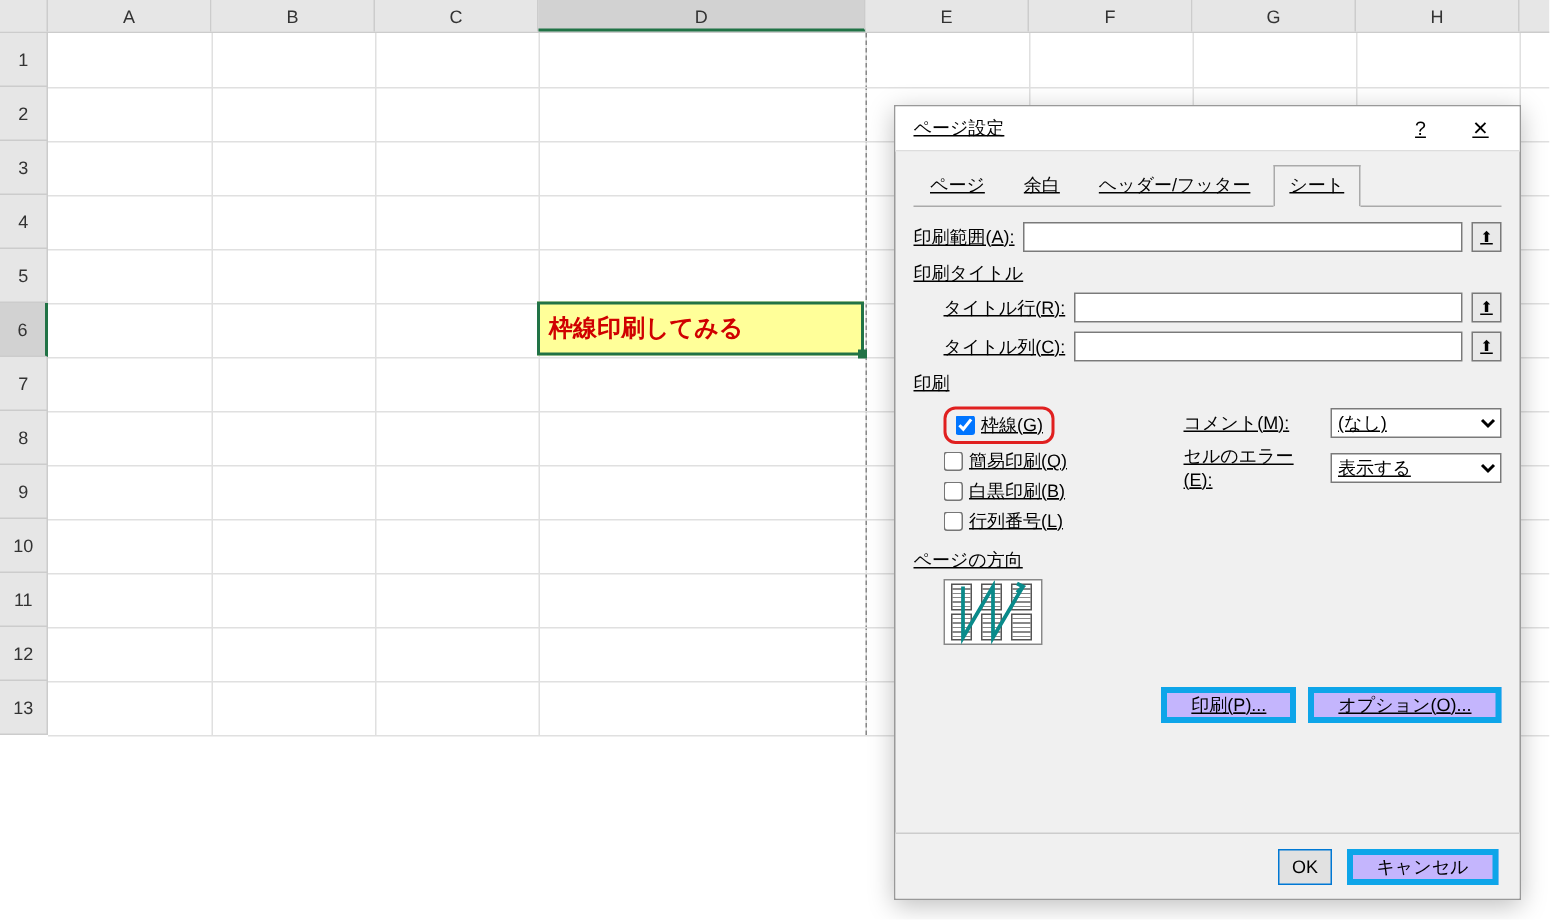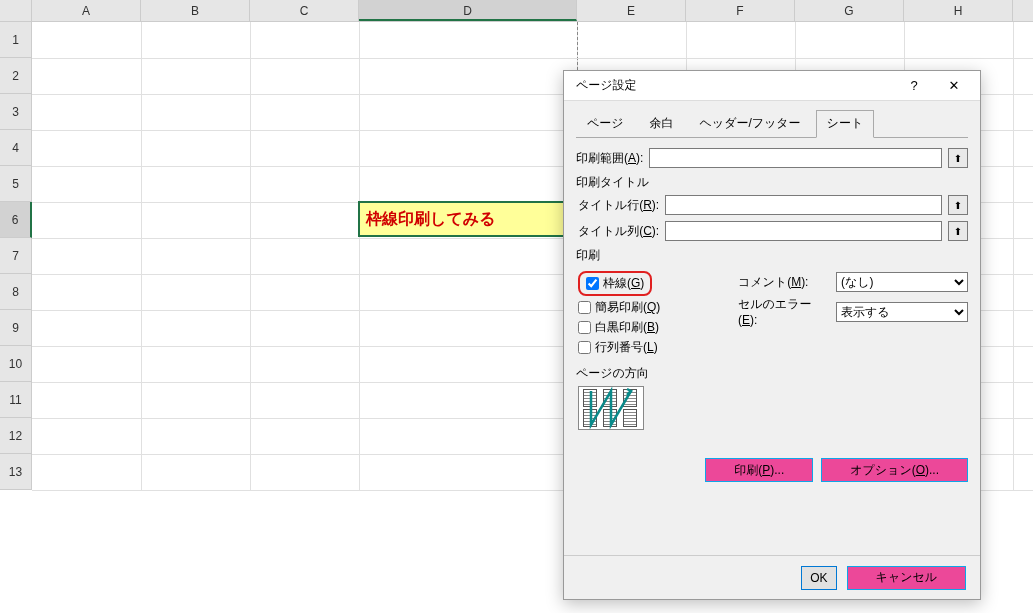--- a/index.html
+++ b/index.html
@@ -18,57 +18,57 @@
 .cells { position: relative; flex: 1; }
 .grid-v { position: absolute; top: 0; bottom: 0; width: 0; border-right: 1px solid #e0e0e0; }
 .grid-h { position: absolute; left: 0; right: 0; height: 0; border-bottom: 1px solid #e0e0e0; }
 .page-break { position: absolute; top: 0; bottom: 0; border-right: 1.5px dashed #888; }
 
 
 .active-cell { position: absolute; border: 2px solid #217346; background: #ffff99; display: flex; align-items: center; padding-left: 6px; font-size: 16px; font-weight: bold; color: #d00000; }
 .fill-handle { position: absolute; width: 6px; height: 6px; background: #217346; bottom: -4px; right: -4px; }
 
 
-.dialog { position: absolute; left: 563px; top: 70px; width: 418px; height: 530px; background: #f0f0f0; border: 1px solid #999; box-shadow: 0 4px 16px rgba(0,0,0,.25); }
+.dialog { position: absolute; left: 596px; top: 70px; width: 418px; height: 530px; background: #f0f0f0; border: 1px solid #999; box-shadow: 0 4px 16px rgba(0,0,0,.25); text-decoration: underline; }
 .titlebar { height: 30px; display: flex; align-items: center; padding: 0 6px 0 12px; font-size: 12px; background: #fff; border-bottom: 1px solid #ddd; }
 .titlebar .title { flex: 1; }
 .titlebar .tbbtn { width: 40px; height: 28px; text-align: center; line-height: 28px; font-size: 13px; }
 
 .dialog-body { padding: 8px 12px 0 12px; font-size: 12px; color: #000; }
 
 .tabs { display: flex; gap: 4px; border-bottom: 1px solid #aaa; margin-bottom: 10px; }
 .tab { padding: 4px 10px 5px; border: 1px solid transparent; position: relative; top: 1px; font-size: 12px; cursor: pointer; }
 .tab.active { border: 1px solid #aaa; border-bottom: 1px solid #f0f0f0; background: #f0f0f0; }
 
 .row-field { display: flex; align-items: center; margin-bottom: 6px; gap: 6px; }
 .row-field .lbl { white-space: nowrap; }
 .row-field input[type=text] { flex: 1; height: 20px; border: 1px solid #7a7a7a; padding: 0 4px; font-size: 12px; background:#fff; }
 .collapse-btn { width: 20px; height: 20px; border: 1px solid #7a7a7a; background: #e9e9e9; display:flex; align-items:center; justify-content:center; font-size:10px; }
 
 .group-label { margin: 6px 0 4px 0; }
-.indent { margin-left: 2px; }
+.indent { margin-left: 20px; }
 
 .chk-row { display:flex; align-items:center; gap:4px; margin: 3px 0; }
 .chk-row input { margin:0; }
 .chk-row label { font-size:12px; }
 
 .highlight-box { display:inline-flex; align-items:center; gap:4px; padding: 2px 6px; border: 2.5px solid #e02020; border-radius: 8px; }
 
 .combo-row { display:flex; align-items:center; gap:8px; margin:4px 0; }
 .combo-row .clbl { width: 90px; text-align:left; }
 .combo-row select { flex:1; height:20px; border:1px solid #7a7a7a; font-size:12px; background:#fff; }
 
 .radio-row { display:flex; align-items:center; gap:4px; margin:3px 0; }
 .radio-row input { margin:0; }
 
 .page-direction-img { width: 66px; height: 44px; border: 1px solid #888; background:#fff; display:inline-block; position: relative; }
 .page-direction-img .mini { position:absolute; width:14px; height:18px; border:1px solid #555; background: repeating-linear-gradient(#fff,#fff 2px,#888 2px,#888 3px); }
 
 .bottom-buttons { display:flex; justify-content:flex-end; gap:8px; padding: 28px 0 6px 0; }
-.btn { height: 24px; padding: 0 28px; border: 1px solid #0ea5e9; background: #ec4899; font-size: 12px; cursor:pointer; }
+.btn { height: 24px; padding: 0 16px; border: 4px solid #0ea5e9; background: #c4b5fd; font-size: 12px; cursor:pointer; }
 
 .footer-bar { position:absolute; left:0; right:0; bottom:0; height: 44px; border-top:1px solid #ccc; background:#f0f0f0; display:flex; align-items:center; justify-content:flex-end; gap:10px; padding-right:14px; }
 .btn.primary { background:#e1e1e1; border:1px solid #0078d4; padding: 0 8px; }
 .underline-key { text-decoration: underline; }
 </style>
 </head>
 <body>
 
 <div class="sheet">
   <div class="col-headers">

